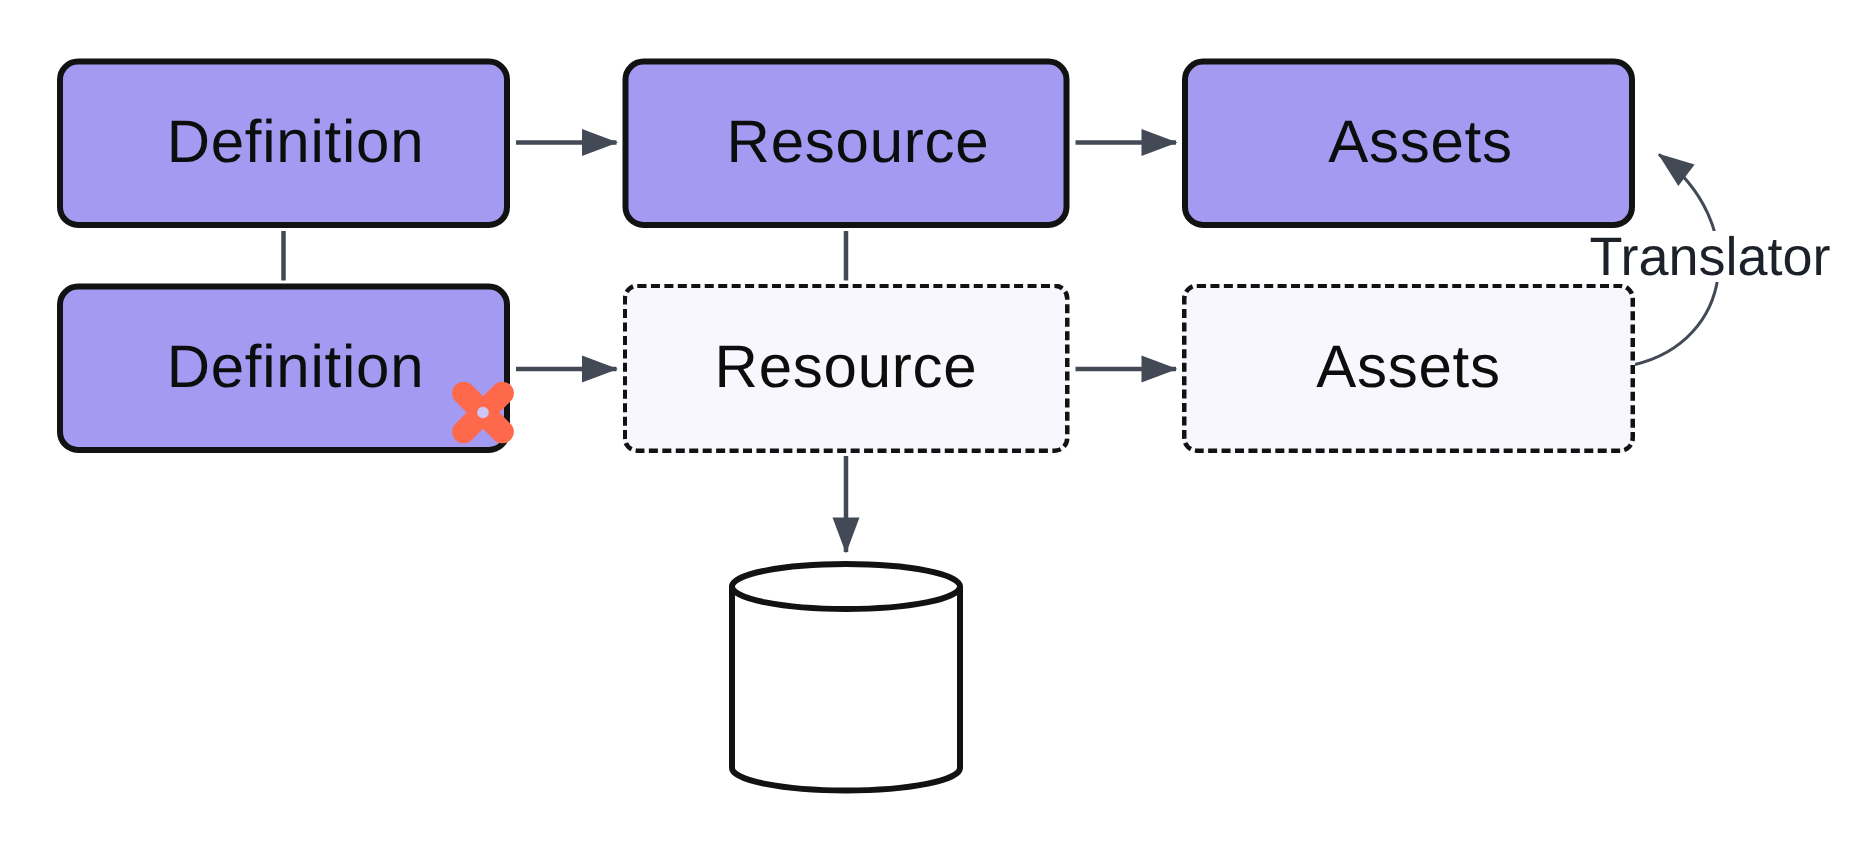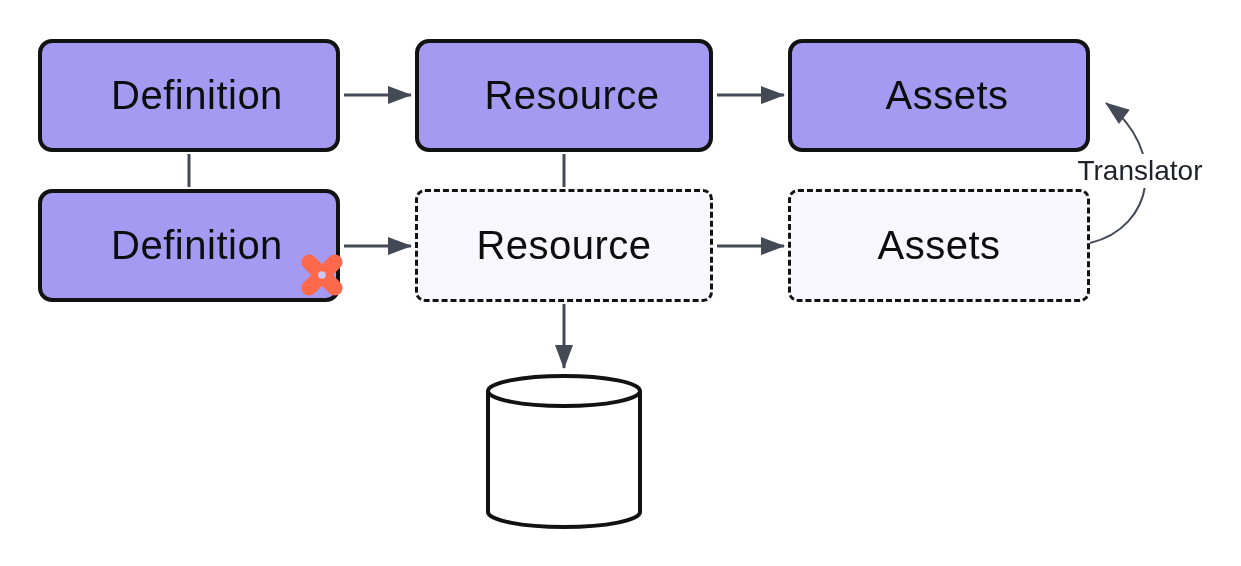--- a/index.html
+++ b/index.html
@@ -53,21 +53,21 @@
     height: 48px;
     overflow: visible;
     pointer-events: none;
   }
   .translator-label {
     position: absolute;
     left: 1052px;
     top: 154px;
     width: 176px;
     text-align: center;
-    font-size: 28px;
+    font-size: 36px;
     color: #1d2129;
     background: #ffffff;
     z-index: 3;
     line-height: 34px;
   }
   .conn { stroke: #434a56; stroke-width: 3; fill: none; }
   .conn.thin { stroke-width: 2; }
   .cyl { fill: #ffffff; stroke: #121212; stroke-width: 4; }
 </style>
 </head>

